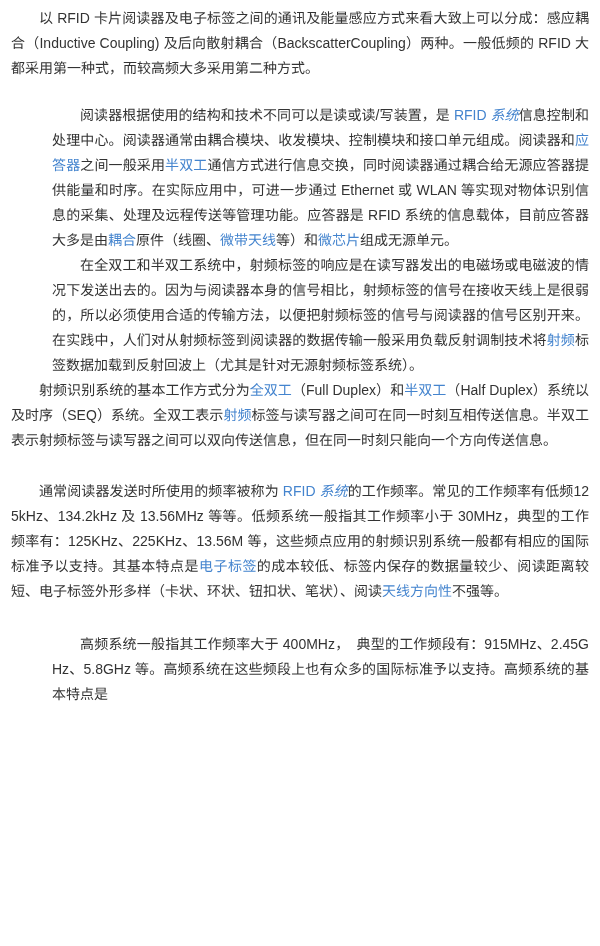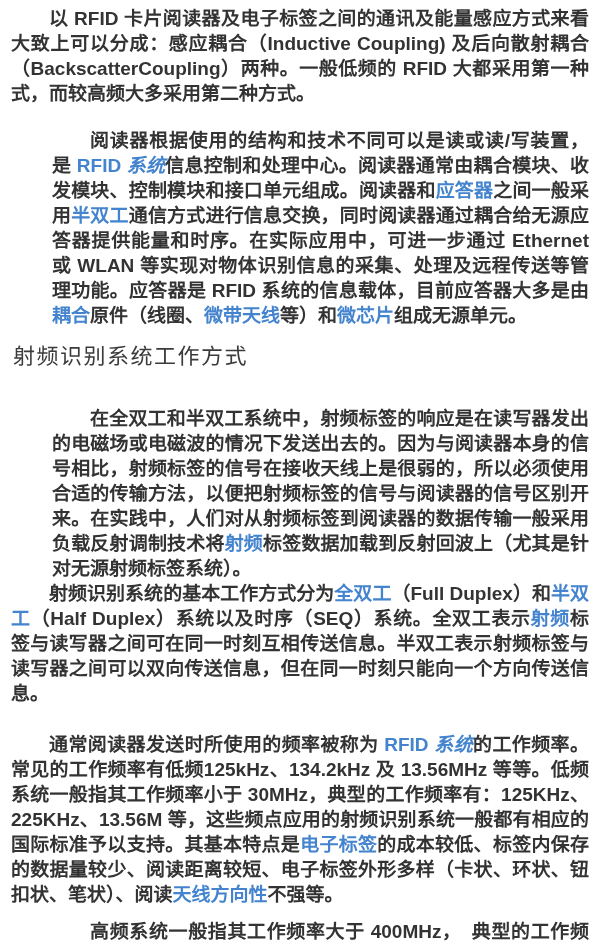--- a/index.html
+++ b/index.html
@@ -5,31 +5,30 @@
   html, body { margin: 0; padding: 0; background: #ffffff; }
   body {
     width: 600px;
     height: 946px;
     overflow: hidden;
     font-family: "Liberation Sans", "DejaVu Sans", sans-serif;
     color: #333333;
   }
   .doc { padding: 6px 11px 0 11px; }
   .para {
-    font-size: 19px;
+    font-size: 14px;
     line-height: 25px;
     text-align: justify;
     text-indent: 2em;
     margin: 0 0 22px 0;
     color: #333333;
     word-break: break-all;
-    font-weight: bold;
   }
   .mb0  { margin-bottom: 0; margin-left: 41px; }
-  .mb12 { margin-bottom: 12px; }
+  .mb12 { margin-bottom: 28px; }
   .mb26 { margin-bottom: 26px; }
   .sec {
     font-size: 22px;
     line-height: 30px;
     font-weight: 400;
     color: #3b3b3b;
     letter-spacing: 1.5px;
     margin: 14px 0 34px 2px;
   }
   .lnk {
@@ -40,21 +39,20 @@
   .it { font-style: italic; }
 </style>
 </head>
 <body style="background: rgb(255, 255, 255); color: rgb(51, 51, 51);">
 
 <main class="doc">
   <p class="para"><span>以 RFID 卡片阅读器及电子标签之间的通讯及能量感应方式来看大致上可以分成：感应耦合（Inductive Coupling) 及后向散射耦合（BackscatterCoupling）两种。一般低频的 RFID 大都采用第一种式，而较高频大多采用第二种方式。</span></p>
 
   <p class="para mb0"><span>阅读器根据使用的结构和技术不同可以是读或读/写装置，是 </span><a class="lnk">RFID </a><a class="lnk it">系统</a><span>信息控制和处理中心。阅读器通常由耦合模块、收发模块、控制模块和接口单元组成。阅读器和</span><a class="lnk">应答器</a><span>之间一般采用</span><a class="lnk">半双工</a><span>通信方式进行信息交换，同时阅读器通过耦合给无源应答器提供能量和时序。在实际应用中，可进一步通过 Ethernet 或 WLAN 等实现对物体识别信息的采集、处理及远程传送等管理功能。应答器是 RFID 系统的信息载体，目前应答器大多是由</span><a class="lnk">耦合</a><span>原件（线圈、</span><a class="lnk">微带天线</a><span>等）和</span><a class="lnk">微芯片</a><span>组成无源单元。</span></p>
 
-  <h2 class="sec">射频识别系统工作方式</h2>
 
   <p class="para mb0"><span>在全双工和半双工系统中，射频标签的响应是在读写器发出的电磁场或电磁波的情况下发送出去的。因为与阅读器本身的信号相比，射频标签的信号在接收天线上是很弱的，所以必须使用合适的传输方法，以便把射频标签的信号与阅读器的信号区别开来。在实践中，人们对从射频标签到阅读器的数据传输一般采用负载反射调制技术将</span><a class="lnk">射频</a><span>标签数据加载到反射回波上（尤其是针对无源射频标签系统）。</span></p>
 
   <p class="para mb26"><span>射频识别系统的基本工作方式分为</span><a class="lnk">全双工</a><span>（Full Duplex）和</span><a class="lnk">半双工</a><span>（Half Duplex）系统以及时序（SEQ）系统。全双工表示</span><a class="lnk">射频</a><span>标签与读写器之间可在同一时刻互相传送信息。半双工表示射频标签与读写器之间可以双向传送信息，但在同一时刻只能向一个方向传送信息。</span></p>
 
 
 
   <p class="para mb12"><span>通常阅读器发送时所使用的频率被称为 </span><a class="lnk">RFID </a><a class="lnk it">系统</a><span>的工作频率。常见的工作频率有低频125kHz、134.2kHz 及 13.56MHz 等等。低频系统一般指其工作频率小于 30MHz，典型的工作频率有：125KHz、225KHz、13.56M 等，这些频点应用的射频识别系统一般都有相应的国际标准予以支持。其基本特点是</span><a class="lnk">电子标签</a><span>的成本较低、标签内保存的数据量较少、阅读距离较短、电子标签外形多样（卡状、环状、钮扣状、笔状）、阅读</span><a class="lnk">天线方向性</a><span>不强等。</span></p>
 
   <p class="para mb0"><span>高频系统一般指其工作频率大于 400MHz，　典型的工作频段有：915MHz、2.45GHz、5.8GHz 等。高频系统在这些频段上也有众多的国际标准予以支持。高频系统的基本特点是</span></p>

